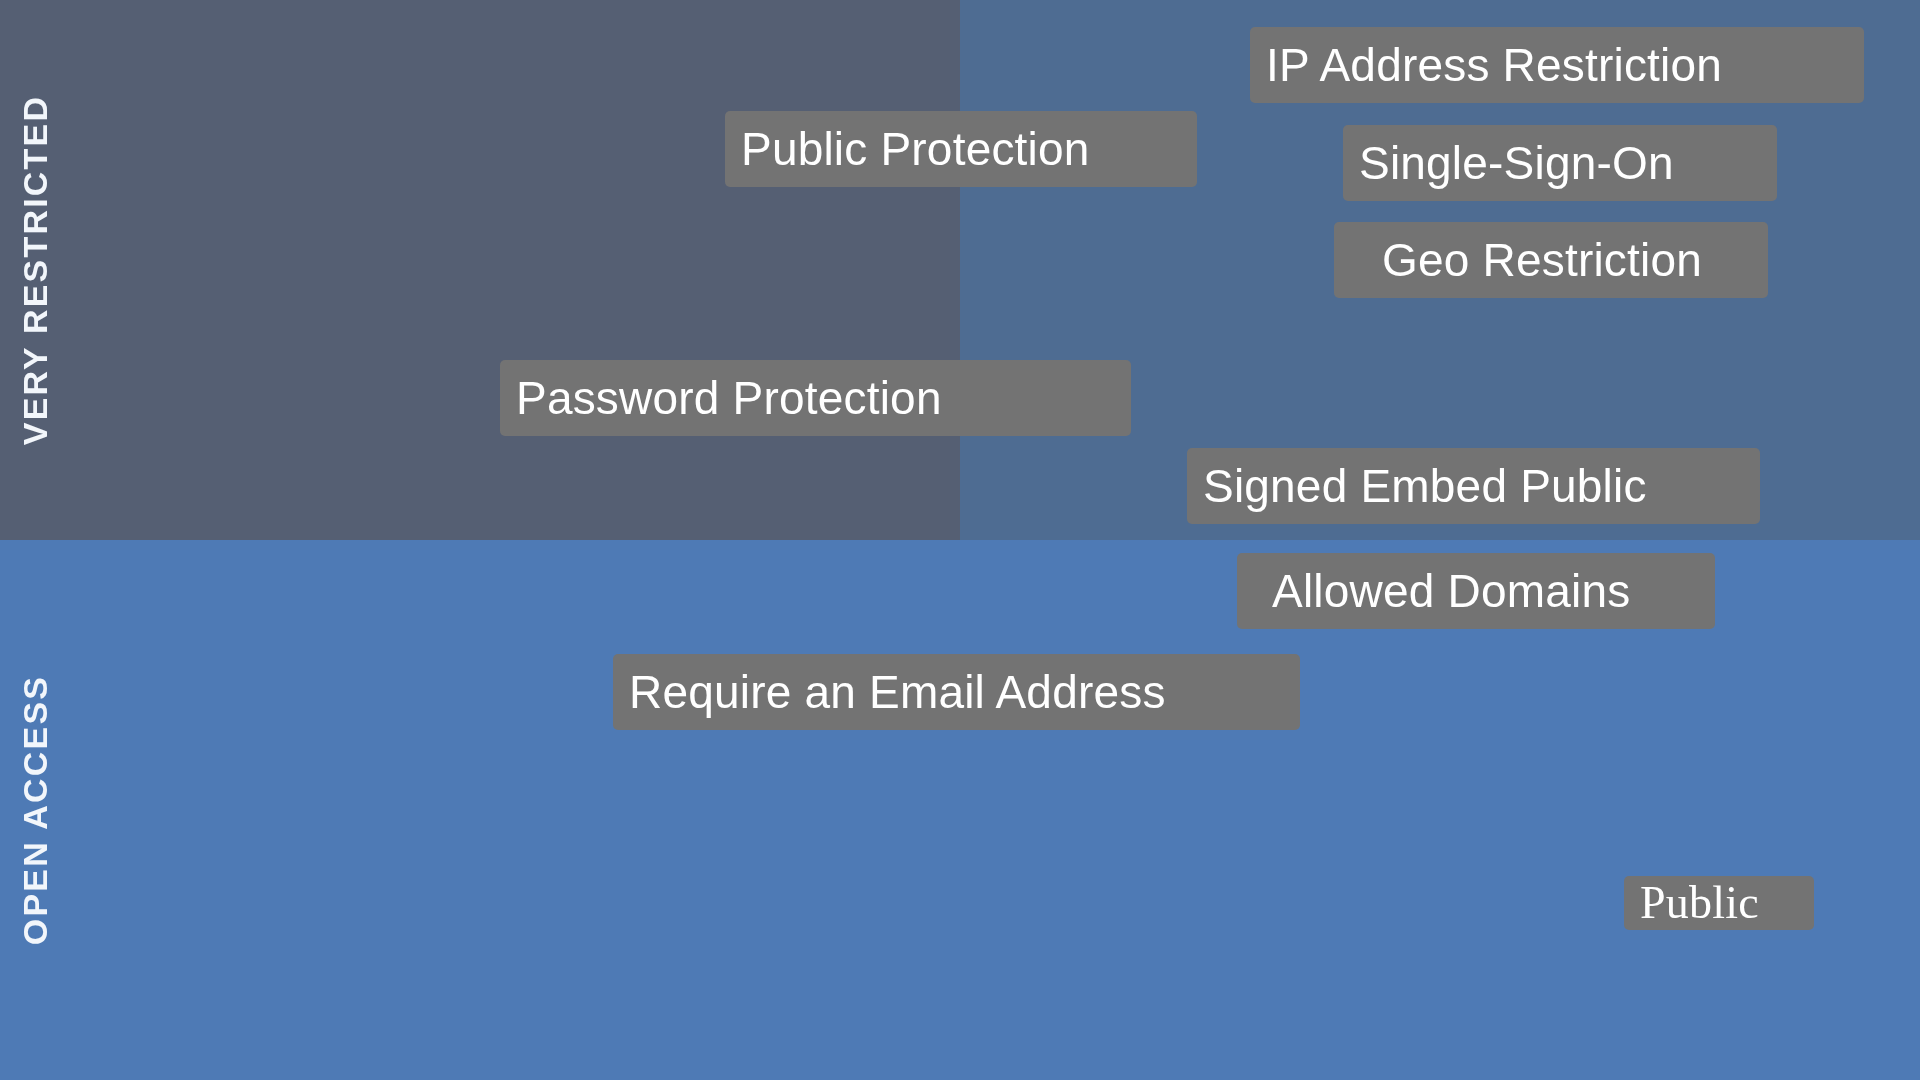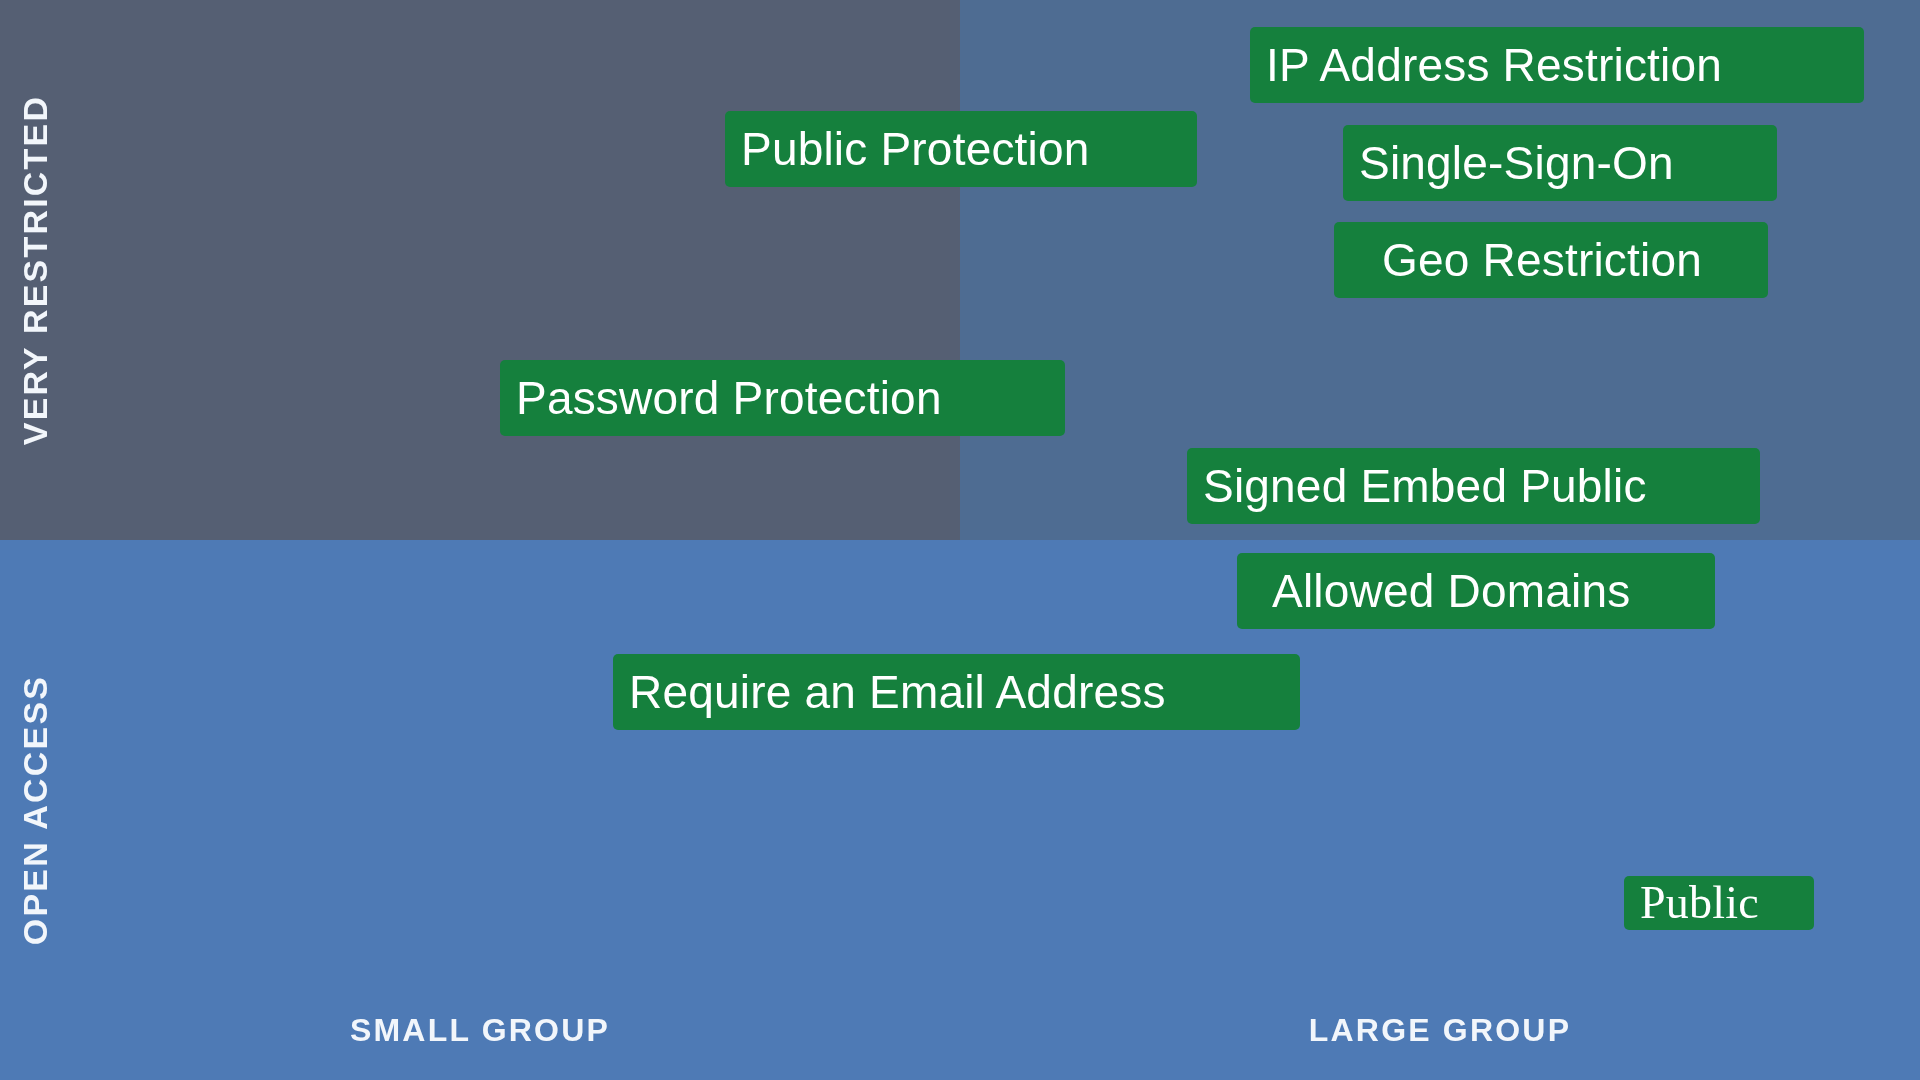--- a/index.html
+++ b/index.html
@@ -99,21 +99,21 @@
     width: 500px;
   }
   #x-label-right {
     left: 1190px;
     width: 500px;
   }
 
   
   .chip {
     position: absolute;
-    background: #15803d;
+    background: #737373;
     color: #FFFFFF;
     border-radius: 5px;
     font-size: 46px;
     font-weight: 300;
     line-height: 1;
     white-space: nowrap;
     display: flex;
     align-items: center;
     justify-content: flex-start;
     padding: 0 16px;
@@ -131,28 +131,26 @@
   <div class="quad" id="quad-bottom-left"></div>
   <div class="quad" id="quad-bottom-right"></div>
 
   <div class="y-axis-label" id="y-label-top">
     <span>VERY RESTRICTED</span>
   </div>
   <div class="y-axis-label" id="y-label-bottom">
     <span>OPEN ACCESS</span>
   </div>
 
-  <div class="x-axis-label" id="x-label-left">SMALL GROUP</div>
-  <div class="x-axis-label" id="x-label-right">LARGE GROUP</div>
 
   <div id="chip-layer">
       <div class="chip" style="left: 1250px; top: 27px; width: 614px; height: 76px;">IP Address Restriction</div>
       <div class="chip" style="left: 725px; top: 111px; width: 472px; height: 76px;">Public Protection</div>
       <div class="chip" style="left: 1335px; top: 125px; width: 434px; height: 76px; margin-left: 8px;">Single-Sign-On</div>
       <div class="chip" style="left: 1334px; top: 222px; width: 434px; height: 76px; padding-left: 48px;">Geo Restriction</div>
-      <div class="chip" style="left: 500px; top: 360px; width: 565px; height: 76px;">Password Protection</div>
+      <div class="chip" style="left: 500px; top: 360px; width: 631px; height: 76px;">Password Protection</div>
       <div class="chip" style="left: 1187px; top: 448px; width: 573px; height: 76px;">Signed Embed Public</div>
       <div class="chip" style="left: 1237px; top: 553px; width: 478px; height: 76px; padding-left: 35px;">Allowed Domains</div>
       <div class="chip" style="left: 613px; top: 654px; width: 687px; height: 76px;">Require an Email Address</div>
       <div class="chip" style="left: 1624px; top: 876px; width: 190px; height: 54px; font-family: Liberation Serif, serif;">Public</div>
     </div>
 
 </div>
 
 </body></html>

